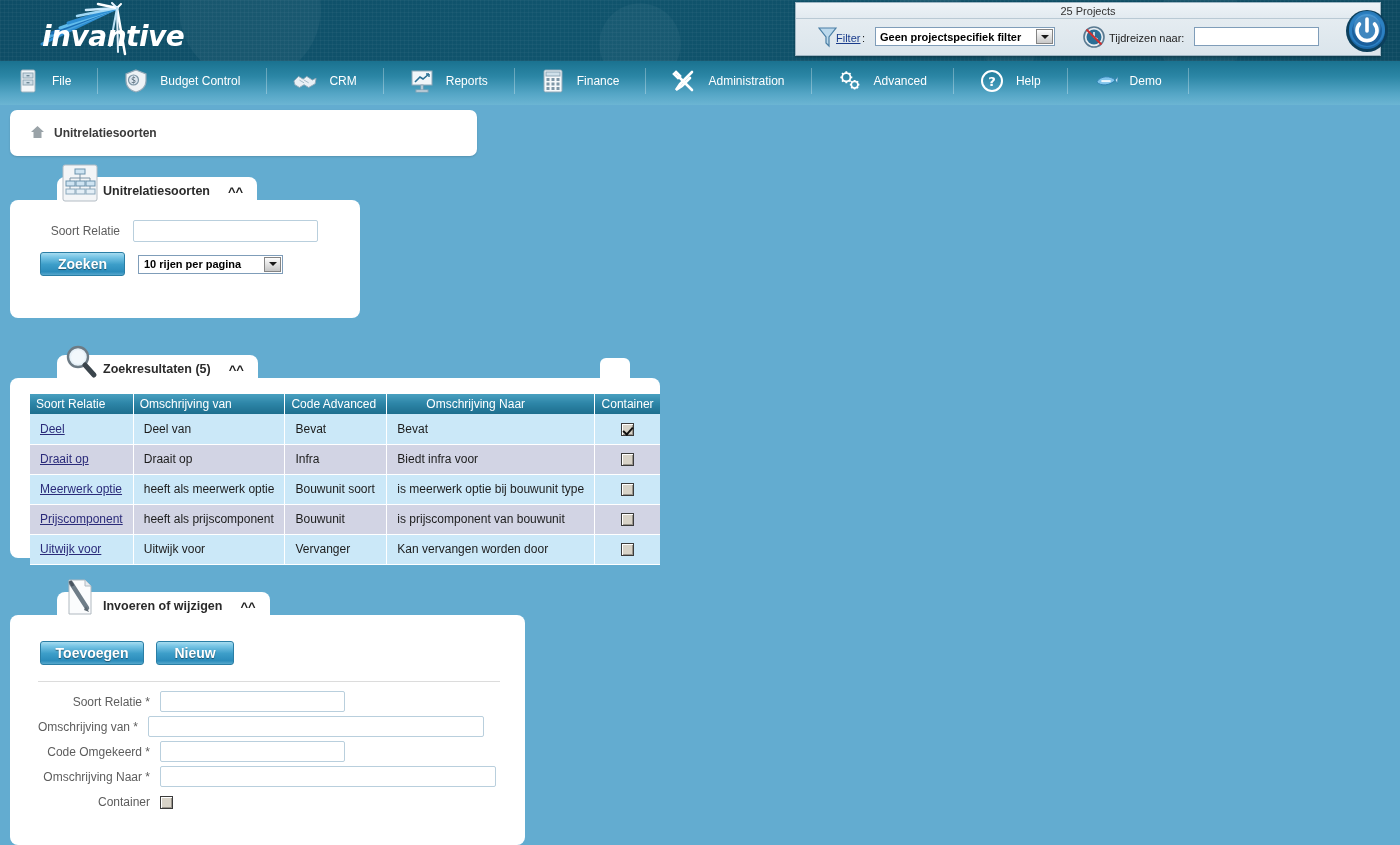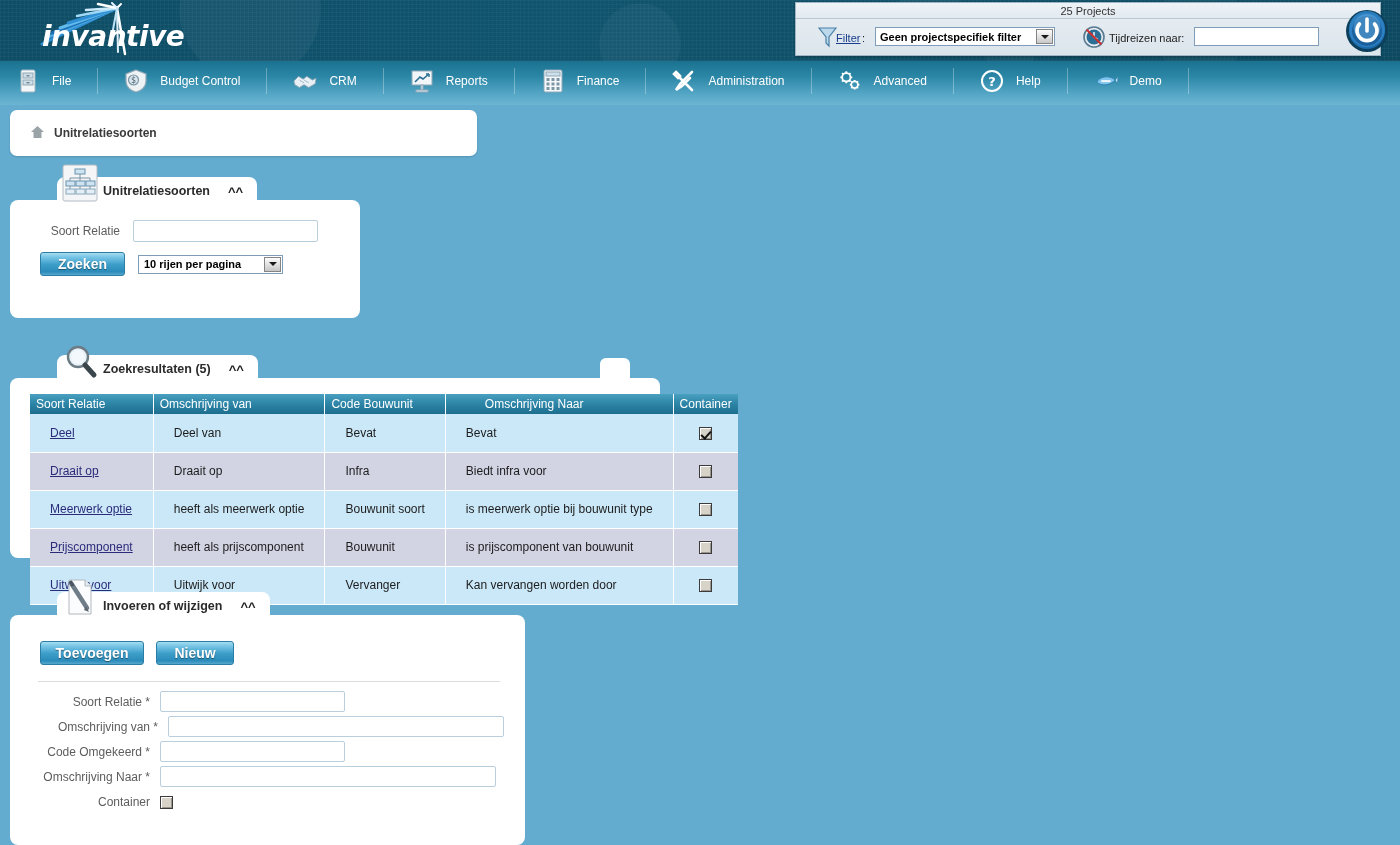--- a/index.html
+++ b/index.html
@@ -148,21 +148,21 @@
 
   table.grid{ border-collapse:collapse; position:absolute; left:20px; top:16px; }
   table.grid th{
     background:linear-gradient(180deg,#49a0c0 0%, #2e86a8 45%, #1d6e8e 100%);
     color:#fff; font-size:12px; font-weight:normal; text-align:left;
     padding:3px 6px; height:19px; border-right:1px solid #fff;
     white-space:nowrap;
   }
   table.grid th:last-child{ border-right:none; text-align:center; }
   table.grid td{
-    font-size:12px; color:#1c1c1c; padding:3px 20px; height:38px;
+    font-size:12px; color:#1c1c1c; padding:3px 10px; height:30px;
     border-right:1px solid #ffffff; border-bottom:1px solid #ffffff;
     white-space:nowrap;
   }
   table.grid tr.odd td{ background:#cbe8f8; }
   table.grid tr.even td{ background:#d2d4e4; }
   table.grid td:last-child{ text-align:center; border-right:none; }
   table.grid td a{ color:#2b2b7a; text-decoration:underline; cursor:pointer; }
 
   .wincheck{
     display:inline-block; width:13px; height:13px;
@@ -436,21 +436,21 @@
   <span class="tab-title">Zoekresultaten (5)</span>
   <span class="tab-chev">^^</span>
 </div>
 <div id="resultsStub"></div>
 <div class="panel-body" id="resultsBody">
   <table class="grid">
     <thead>
       <tr>
         <th style="width:92px;">Soort Relatie</th>
         <th style="width:137px;">Omschrijving van</th>
-        <th style="width:125px;">Code Bouwunit</th>
+        <th style="width:125px;">Code Advanced</th>
         <th style="width:174px;padding-left:39px;">Omschrijving Naar</th>
         <th style="width:78px;">Container</th>
       </tr>
     </thead>
     <tbody>
       <tr class="odd">
         <td><a>Deel</a></td>
         <td>Deel van</td>
         <td>Bevat</td>
         <td>Bevat</td>
@@ -505,21 +505,21 @@
   <div class="frow" style="left:30px; top:26px;">
     <div class="btn-blue" style="width:104px; height:24px;">Toevoegen</div>
     <div class="btn-blue" style="width:78px; height:24px; margin-left:12px;">Nieuw</div>
   </div>
   <div class="divider"></div>
 
   <div class="frow" style="left:20px; top:76px;">
     <span class="flabel">Soort Relatie *</span>
     <input class="txt" style="width: 185px;" value="">
   </div>
-  <div class="frow" style="left:28px; top:101px;">
+  <div class="frow" style="left:8px; top:101px;">
     <span class="flabel">Omschrijving van *</span>
     <input class="txt" style="width: 336px;" value="">
   </div>
   <div class="frow" style="left:20px; top:126px;">
     <span class="flabel">Code Omgekeerd *</span>
     <input class="txt" style="width: 185px;" value="">
   </div>
   <div class="frow" style="left:20px; top:151px;align-items:center;">
     <span class="flabel">Omschrijving Naar *</span>
     <input class="txt" style="width: 336px;" value="">

